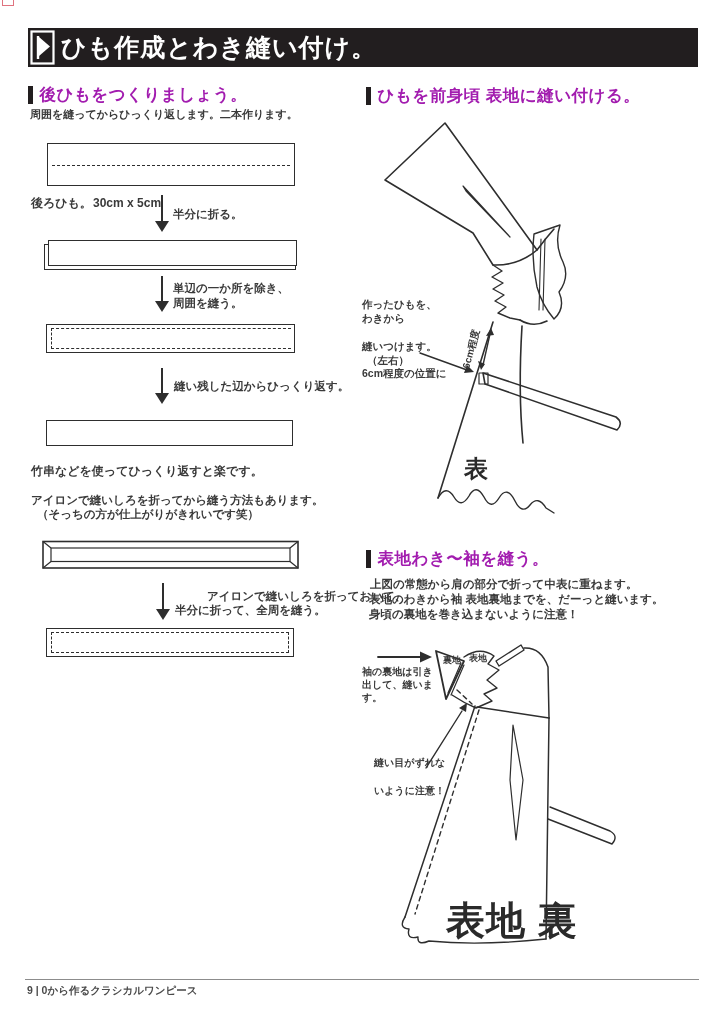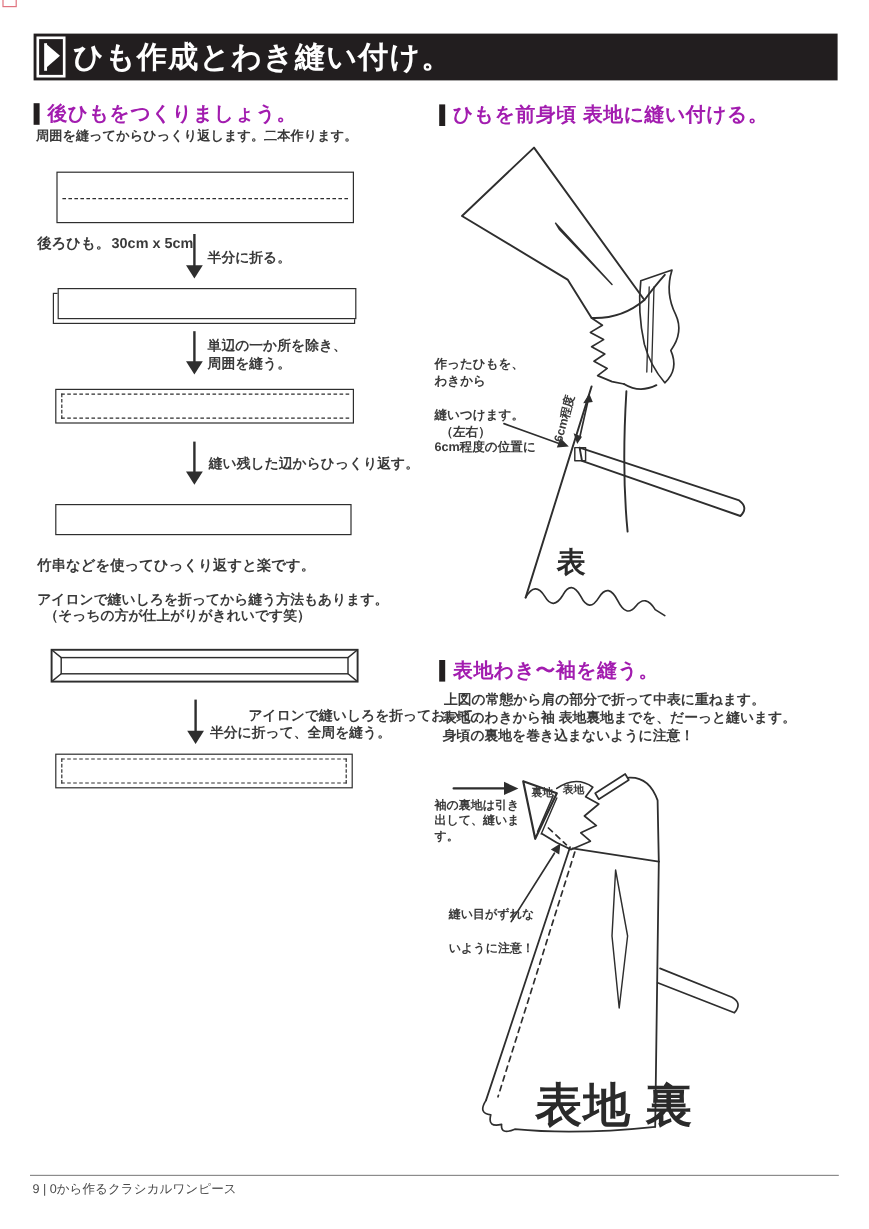--- a/index.html
+++ b/index.html
@@ -25,21 +25,21 @@
   .dash-center{position:absolute;left:4px;right:4px;top:50%;height:0;border-top:1.6px dashed #2e2e2e;}
   .dash-inner{position:absolute;border:1.4px dashed #2e2e2e;box-sizing:border-box;}
   
   .varrow{width:2px;background:#2e2e2e;}
   .varrow::after{content:'';position:absolute;left:-6px;bottom:-10px;width:0;height:0;
     border-left:7px solid transparent;border-right:7px solid transparent;border-top:11px solid #2e2e2e;}
   .lbl{font-size:11.5px;font-weight:700;color:#3a3a3a;white-space:nowrap;}
   .big-jp{font-weight:900;color:#2a2a2a;white-space:nowrap;}
   .corner-mark{left:2px;top:-4px;width:10px;height:8px;border:1.5px solid #e0737f;background:#fff;}
   .footer-line{left:25px;top:979px;width:674px;height:1px;background:#8c8c8c;}
-  .footer-text{left:27px;top:984px;font-size:10.5px;font-weight:400;color:#4a4a4a;}
+  .footer-text{left:27px;top:984px;font-size:10.5px;font-weight:700;color:#4a4a4a;}
   svg{overflow:visible;}
 </style>
 </head>
 <body>
 
 <div class="abs corner-mark"></div>
 
 <div class="abs hdr-bar">
   <span class="hdr-icon">
     <svg width="26" height="35" viewBox="0 0 26 35">

